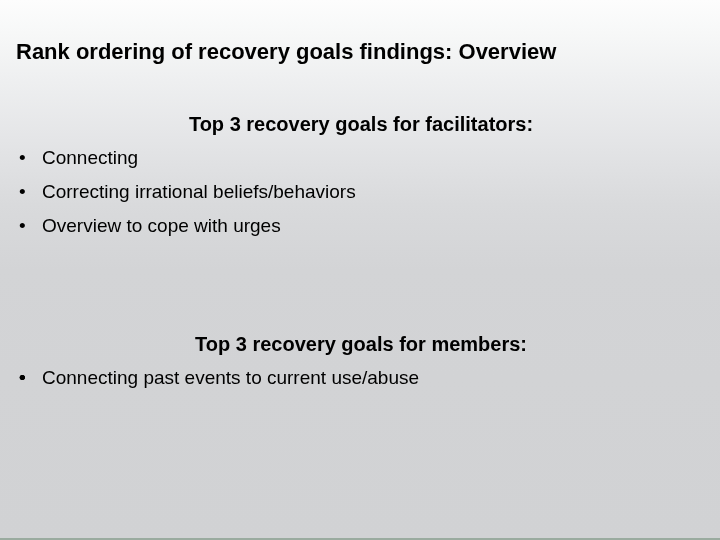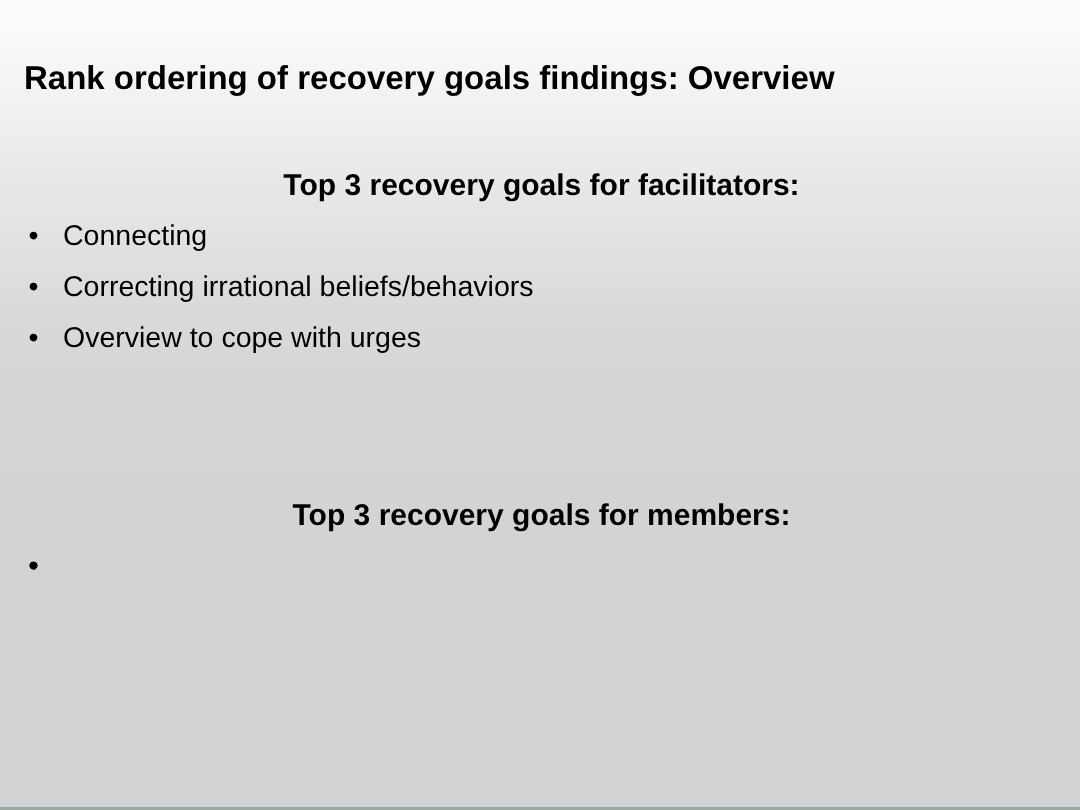--- a/index.html
+++ b/index.html
@@ -129,19 +129,20 @@
     <div class="section-heading">Top 3 recovery goals for members:</div>
     <ul class="bullet-list">
       <li class="bullet-item">
         <span class="bullet-marker">•</span>
       </li>
       <li class="bullet-item">
         <span class="bullet-marker">•</span>
       </li>
       <li class="bullet-item">
         <span class="bullet-marker">•</span>
+        <span class="bullet-text">Connecting past events to current use/abuse</span>
       </li>
     </ul>
   </div>
 
   <div class="slide-bottom-rule"></div>
 
 </div>
 
 </body></html>

